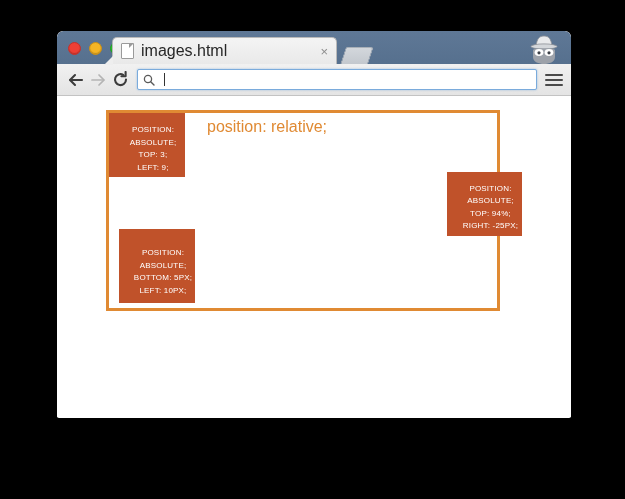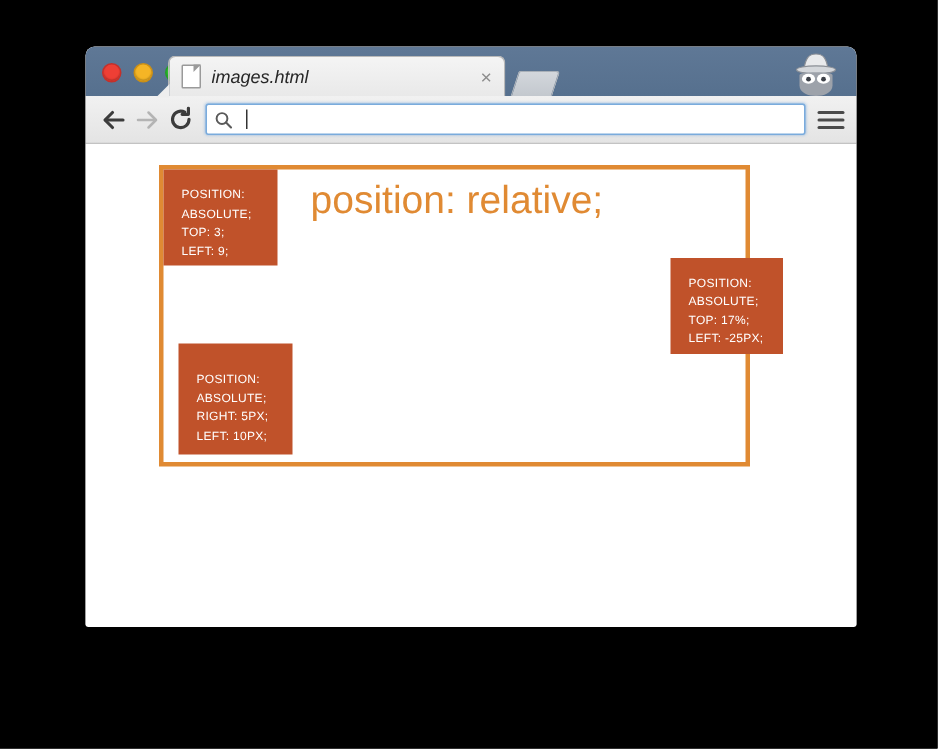--- a/index.html
+++ b/index.html
@@ -95,26 +95,25 @@
   .page-icon::after {
     content: "";
     position: absolute;
     right: -1px; top: -1px;
     width: 0; height: 0;
     border-style: solid;
     border-width: 5px 5px 0 0;
     border-color: #9a9a9a transparent transparent transparent;
   }
   .tab-title {
-    font-size: 12px;
+    font-size: 16px;
     color: #272727;
     white-space: nowrap;
     overflow: hidden;
     flex: 1;
-    font-style: italic;
   }
   .tab-close {
     font-size: 13px;
     color: #8d8d8d;
     line-height: 1;
     padding-left: 6px;
     cursor: pointer;
   }
 
   .new-tab {
@@ -216,34 +215,35 @@
     width: 394px;
     height: 201px;
     border: 3px solid #e08a33;
     box-sizing: border-box;
   }
 
   .rel-title {
     position: absolute;
     left: 98px;
     top: 5px;
-    font-size: 26px;
+    font-size: 16px;
     color: #e08a33;
     white-space: nowrap;
   }
 
   .abs-box {
     position: absolute;
     background: #c0522a;
     color: #ffffff;
     font-size: 8px;
     line-height: 12.5px;
     padding: 11px 0 0 12px;
     box-sizing: border-box;
     letter-spacing: 0.2px;
+    text-align: center;
   }
   .abs-box div { white-space: nowrap; }
 
   .abs-topleft {
     left: 0;
     top: 0;
     width: 76px;
     height: 64px;
   }
   .abs-right {
@@ -344,28 +344,28 @@
         <div class="abs-box abs-topleft">
           <div>POSITION:</div>
           <div>ABSOLUTE;</div>
           <div>TOP: 3;</div>
           <div>LEFT: 9;</div>
         </div>
 
         <div class="abs-box abs-right">
           <div>POSITION:</div>
           <div>ABSOLUTE;</div>
-          <div>TOP: 17%;</div>
-          <div>LEFT: -25PX;</div>
+          <div>TOP: 94%;</div>
+          <div>RIGHT: -25PX;</div>
         </div>
 
         <div class="abs-box abs-bottom">
           <div>POSITION:</div>
           <div>ABSOLUTE;</div>
-          <div>RIGHT: 5PX;</div>
+          <div>BOTTOM: 5PX;</div>
           <div>LEFT: 10PX;</div>
         </div>
 
       </div>
     </div>
 
   </div>
 </div>
 
 </body></html>

